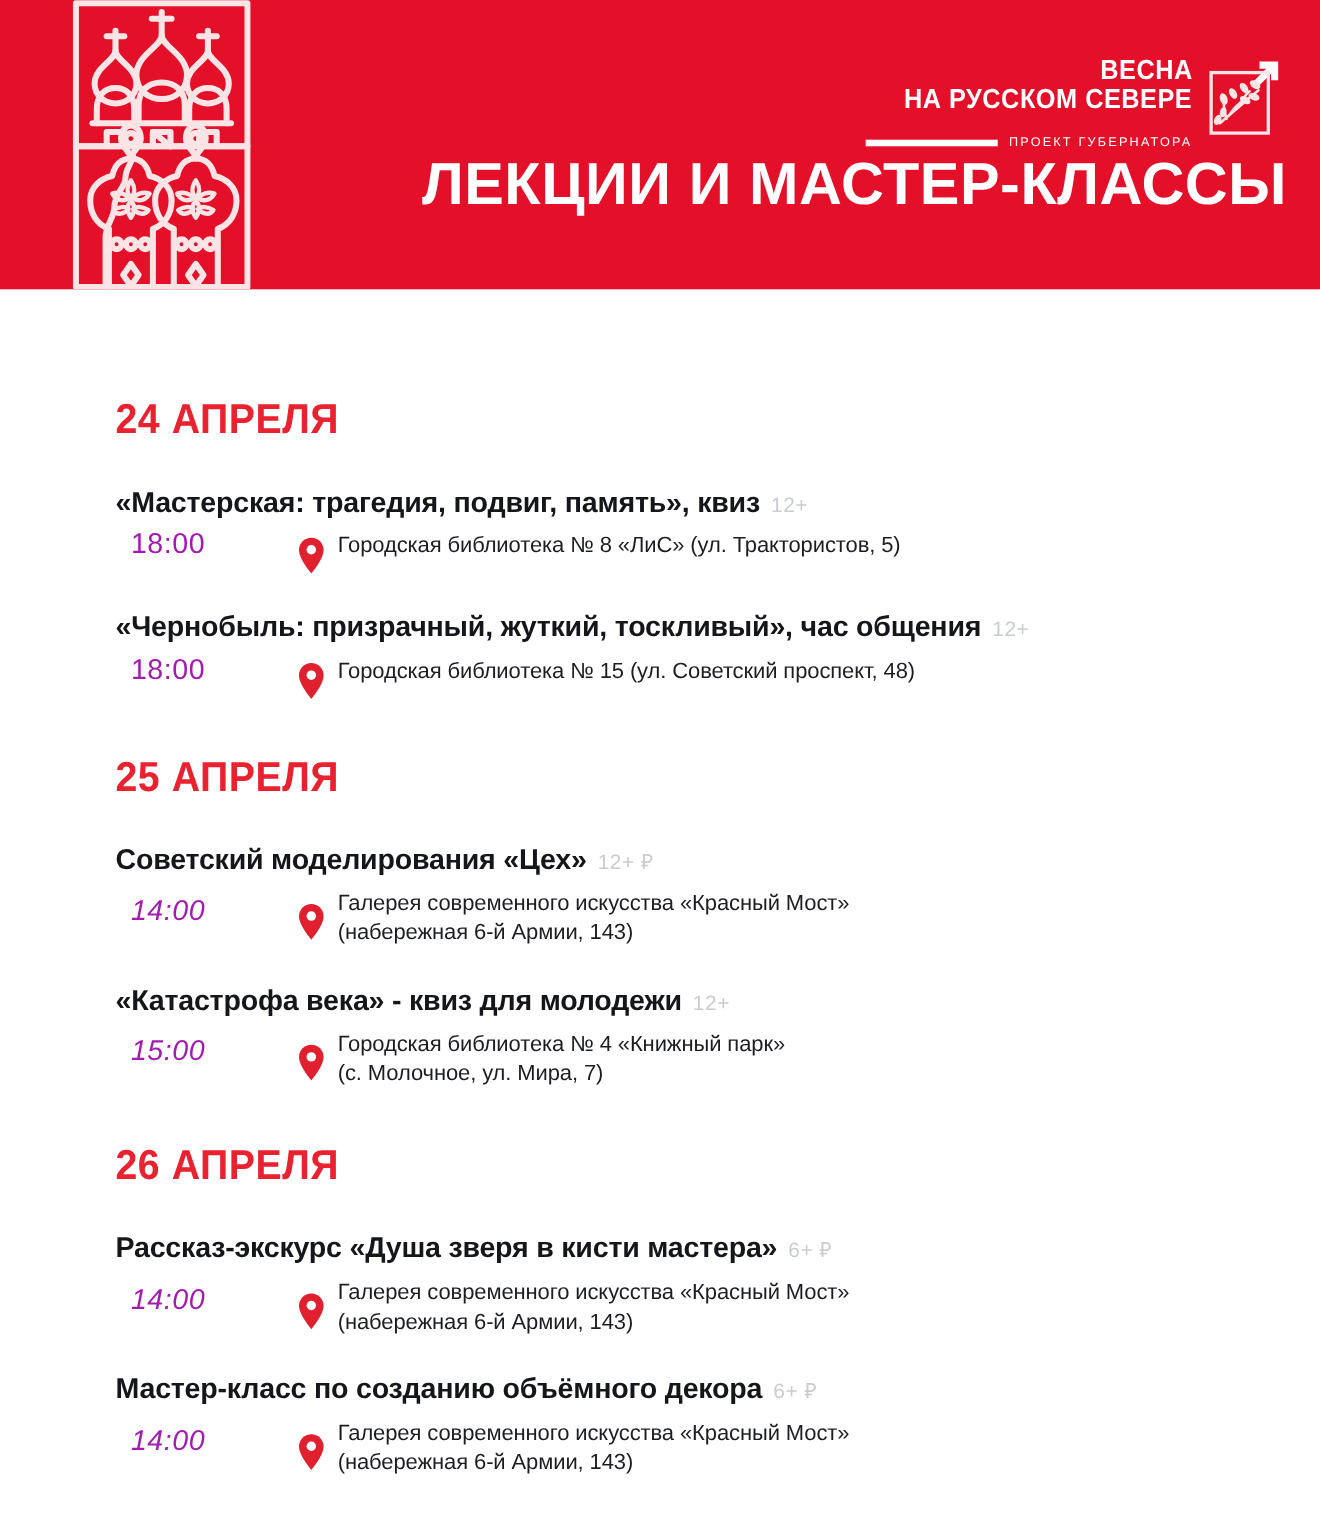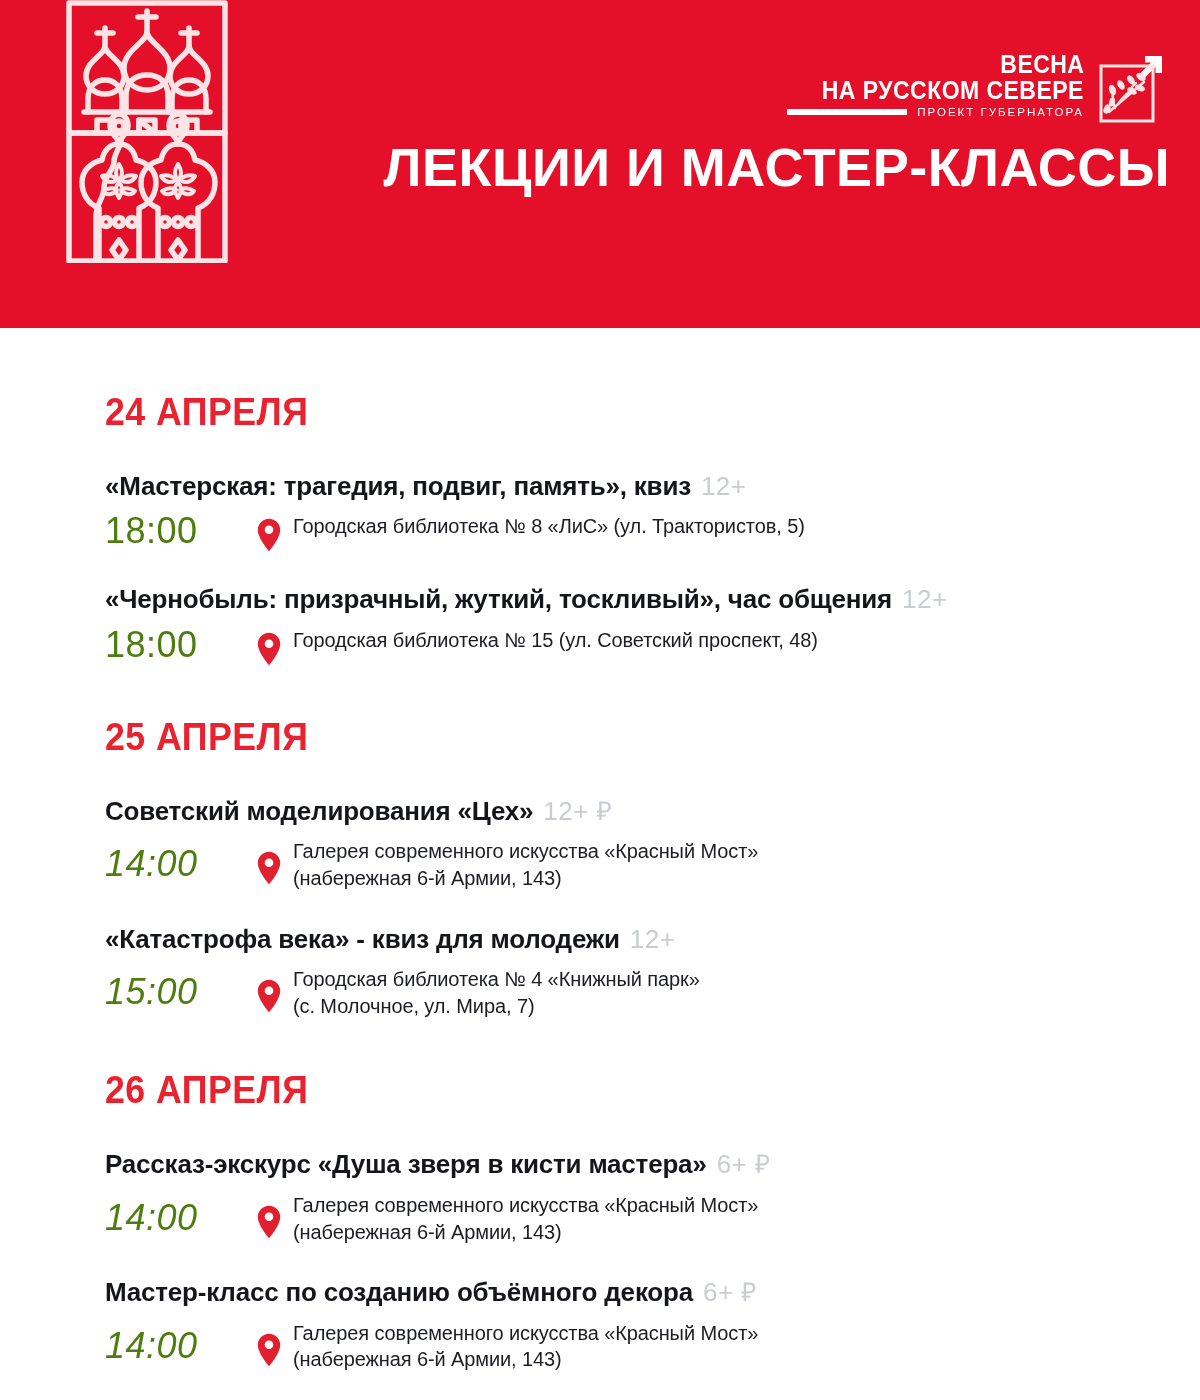--- a/index.html
+++ b/index.html
@@ -19,21 +19,21 @@
     width: 1200px;
     height: 1400px;
     background: #ffffff;
     box-sizing: border-box;
   }
 
   
   .header-band {
     position: relative;
     width: 1200px;
-    height: 328px;
+    height: 263px;
     background: #E4102A;
     overflow: hidden;
   }
 
   .church-logo {
     position: absolute;
     left: 66px;
     top: 0px;
     width: 162px;
     height: 263px;
@@ -73,21 +73,21 @@
     line-height: 1.1;
     transform: scaleX(0.92);
     transform-origin: right center;
     white-space: nowrap;
   }
   .brand-rule-row {
     display: flex;
     align-items: center;
     justify-content: center;
     gap: 10px;
-    margin-top: 1px;
+    margin-top: 19px;
     width: 100%;
   }
   .brand-rule {
     flex: 1 1 auto;
     height: 6px;
     background: #ffffff;
     min-width: 120px;
   }
   .brand-sub {
     color: #ffffff;
@@ -122,21 +122,21 @@
   }
 
   
   .content {
     padding: 0 60px 0 105px;
   }
 
   .day-block {
     margin: 0;
   }
-  .day-block.first { padding-top: 65px; }
+  .day-block.first { padding-top: 100px; }
   .day-block.rest  { padding-top: 52px; }
 
   .day-heading {
     color: #E8222F;
     font-family: "Liberation Sans", sans-serif;
     font-weight: bold;
     font-size: 38px;
     letter-spacing: 0.5px;
     line-height: 1;
     margin-bottom: 38px;
@@ -154,40 +154,41 @@
     font-weight: bold;
     font-size: 26px;
     color: #14161A;
     line-height: 1.32;
     letter-spacing: -0.2px;
     margin-bottom: 7px;
   }
   .event-title .badge {
     color: #C9CCD1;
     font-weight: normal;
-    font-size: 26px;
+    font-size: 19px;
     letter-spacing: 0.5px;
     padding-left: 10px;
     white-space: nowrap;
   }
 
   .event-row {
     display: flex;
     align-items: flex-start;
     gap: 0px;
   }
   .event-time {
     flex: 0 0 auto;
     width: 140px;
-    color: #4d7c0f;
-    font-family: "Liberation Sans", sans-serif;
-    font-size: 36px;
+    color: #a21caf;
+    font-family: "Liberation Sans", sans-serif;
+    font-size: 26px;
     font-weight: normal;
     line-height: 1.15;
     letter-spacing: 0.5px;
+    margin-left: 14px;
   }
   .pin-cell {
     flex: 0 0 auto;
     width: 48px;
     display: flex;
     justify-content: center;
     padding-top: 8px;
   }
   .event-place {
     flex: 1 1 auto;

